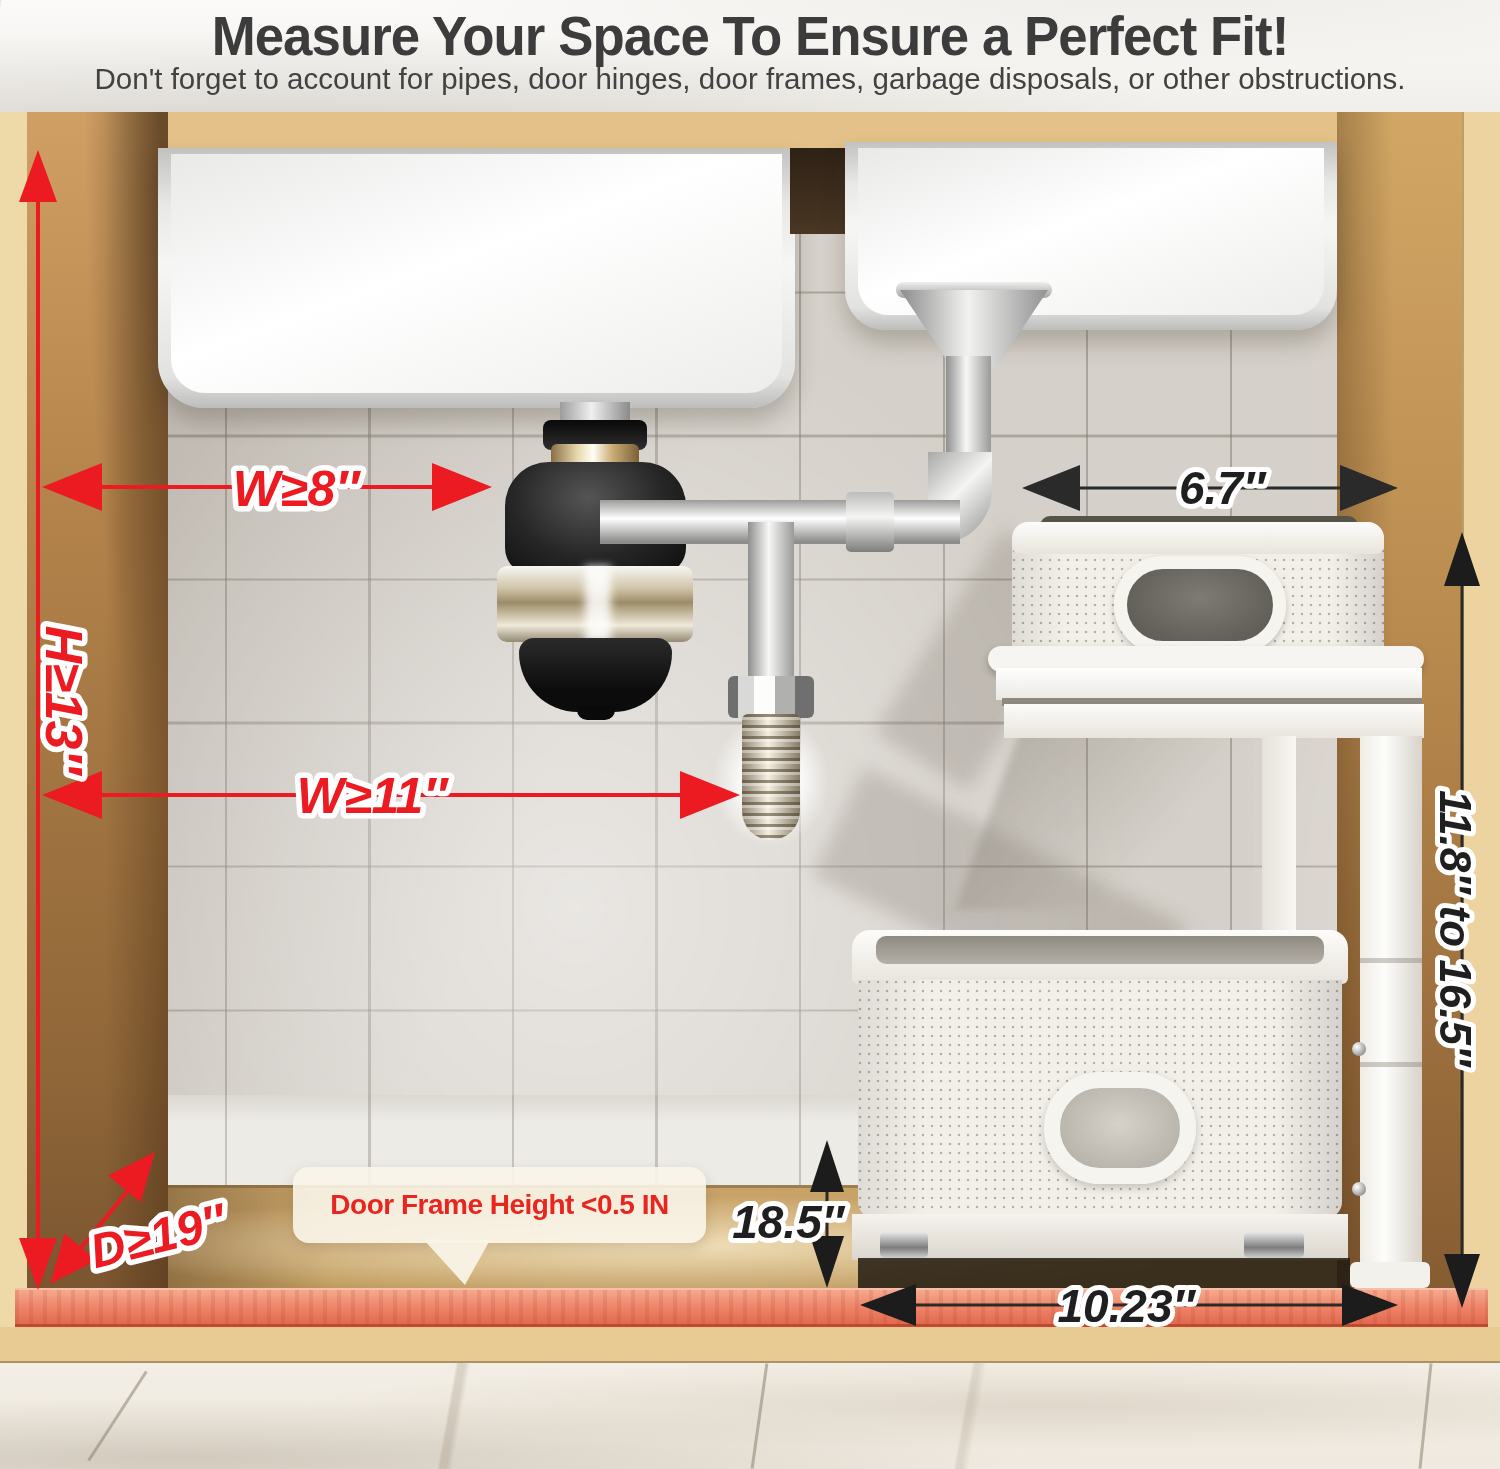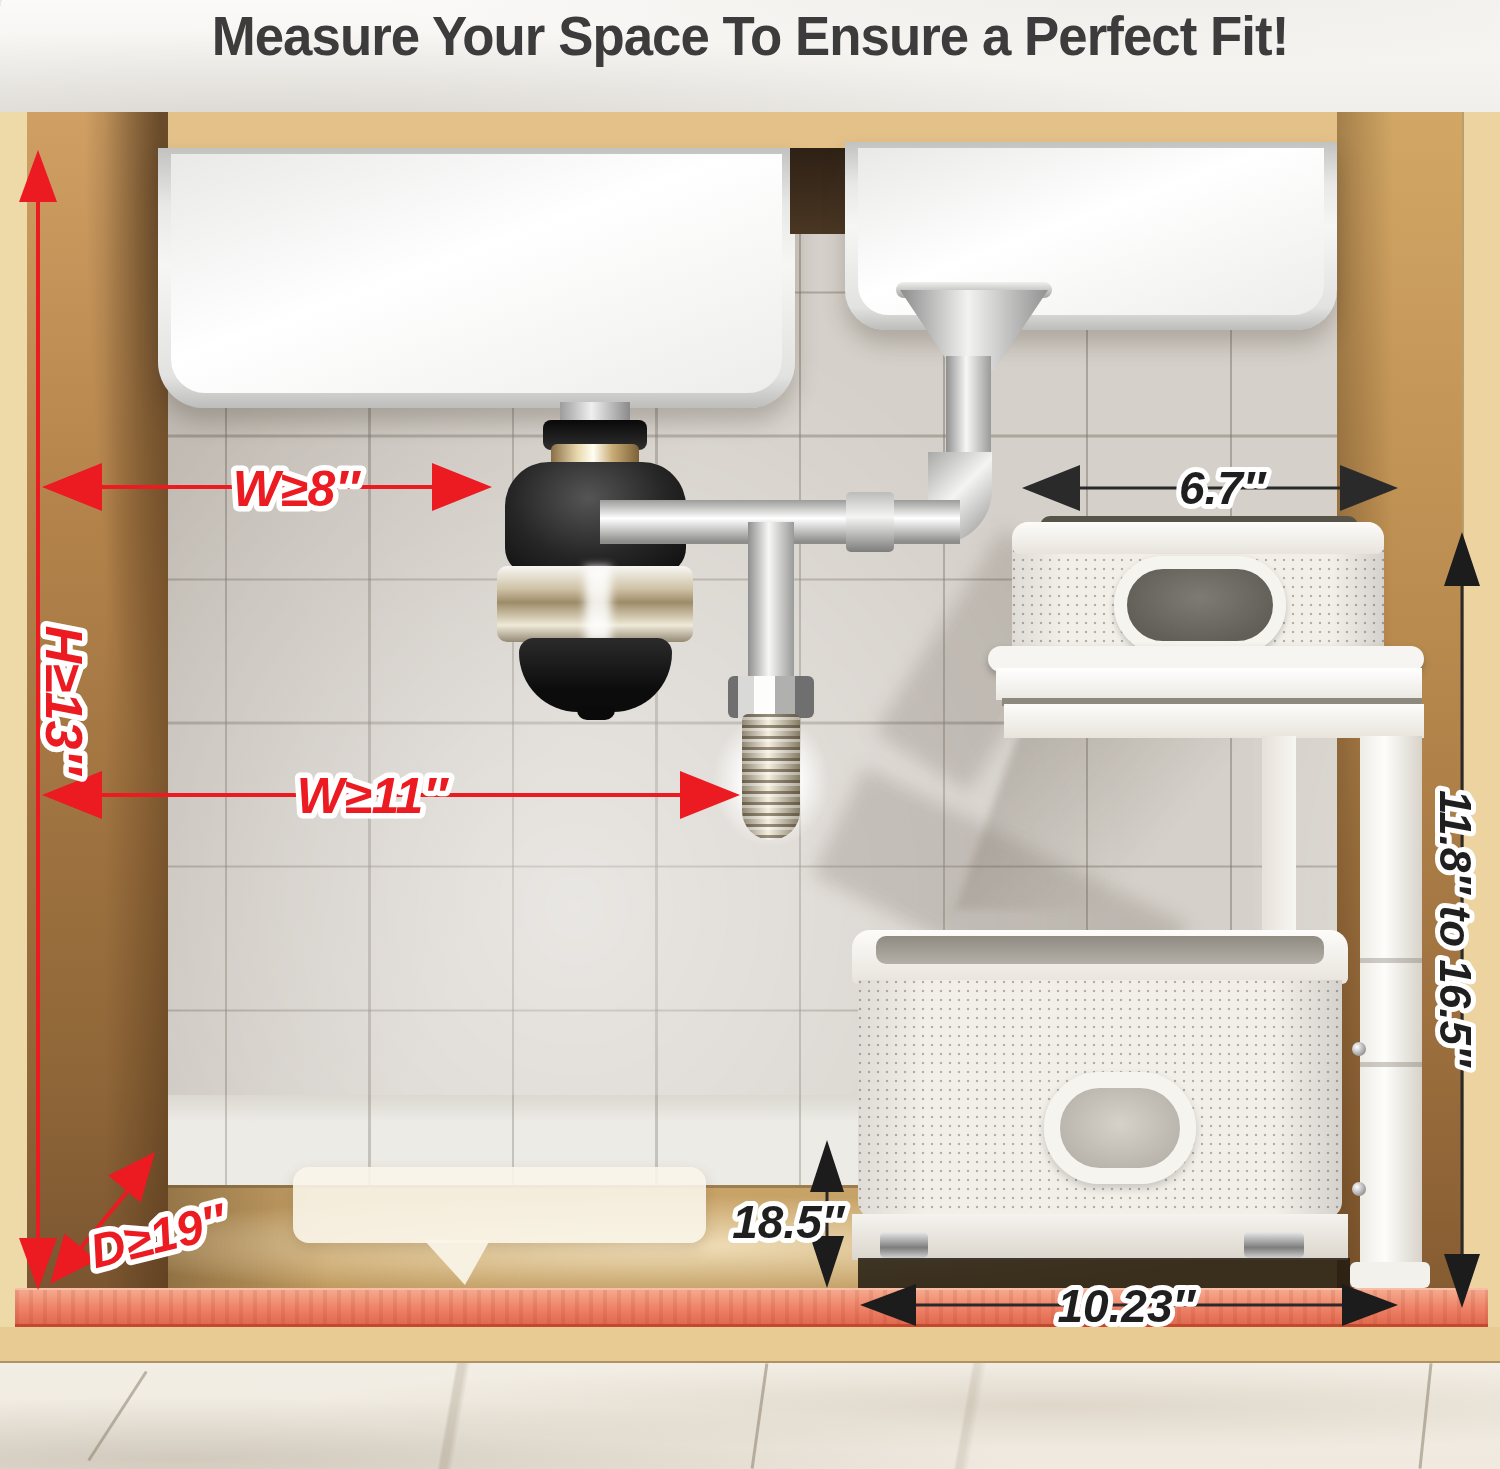--- a/index.html
+++ b/index.html
@@ -185,20 +185,21 @@
   .lbl-red{fill:#ec1a21;stroke-width:11px;}
   .lbl-blk{fill:#1f1f1f;stroke-width:10px;}
 </style>
 </head>
 <body>
 
 <div id="stage">
 
   <div class="abs" id="marble-band"></div>
   <div class="abs" id="page-title">Measure Your Space To Ensure a Perfect Fit!</div>
+  <div class="abs" id="page-subtitle">Don't forget to account for pipes, door hinges, door frames, garbage disposals, or other obstructions.</div>
 
   <div class="abs grain-h" id="counter-face"></div>
   <div class="abs grain-v" id="left-front-edge"></div>
   <div class="abs grain-v" id="left-inner-face"></div>
   <div class="abs grain-v" id="right-inner-face"></div>
   <div class="abs grain-v" id="right-front-edge"></div>
 
   <div class="abs" id="tile-wall"></div>
   <div class="abs" id="wall-lower-band"></div>
   <div class="abs" id="cabinet-floor"></div>
@@ -263,20 +264,21 @@
 
   <div class="abs" id="door-strip"></div>
   <div class="abs grain-h" id="bottom-wood"></div>
   <div class="abs" id="floor-marble"></div>
   <div class="abs floor-seam" style="left:116px;top:1363px;height:106px;transform:rotate(33deg);"></div>
   <div class="abs floor-seam" style="left:758px;top:1363px;height:106px;transform:rotate(8deg);"></div>
   <div class="abs floor-seam" style="left:1424px;top:1363px;height:106px;transform:rotate(6deg);"></div>
 
   <div class="abs" id="door-callout"></div>
   <div class="abs" id="door-callout-tail"></div>
+  <div class="abs" id="door-callout-text">Door Frame Height &lt;0.5 IN</div>
 
   <svg class="abs" id="anno" viewBox="0 0 1500 1469">
 
     <line x1="38" y1="170" x2="38" y2="1278" stroke="#ec1a21" stroke-width="4"></line>
     <polygon points="38,150 19,202 57,202" fill="#ec1a21"></polygon>
     <polygon points="38,1290 19,1238 57,1238" fill="#ec1a21"></polygon>
 
     <line x1="60" y1="487" x2="470" y2="487" stroke="#ec1a21" stroke-width="4"></line>
     <polygon points="42,487 102,463 102,511" fill="#ec1a21"></polygon>
     <polygon points="492,487 432,463 432,511" fill="#ec1a21"></polygon>

